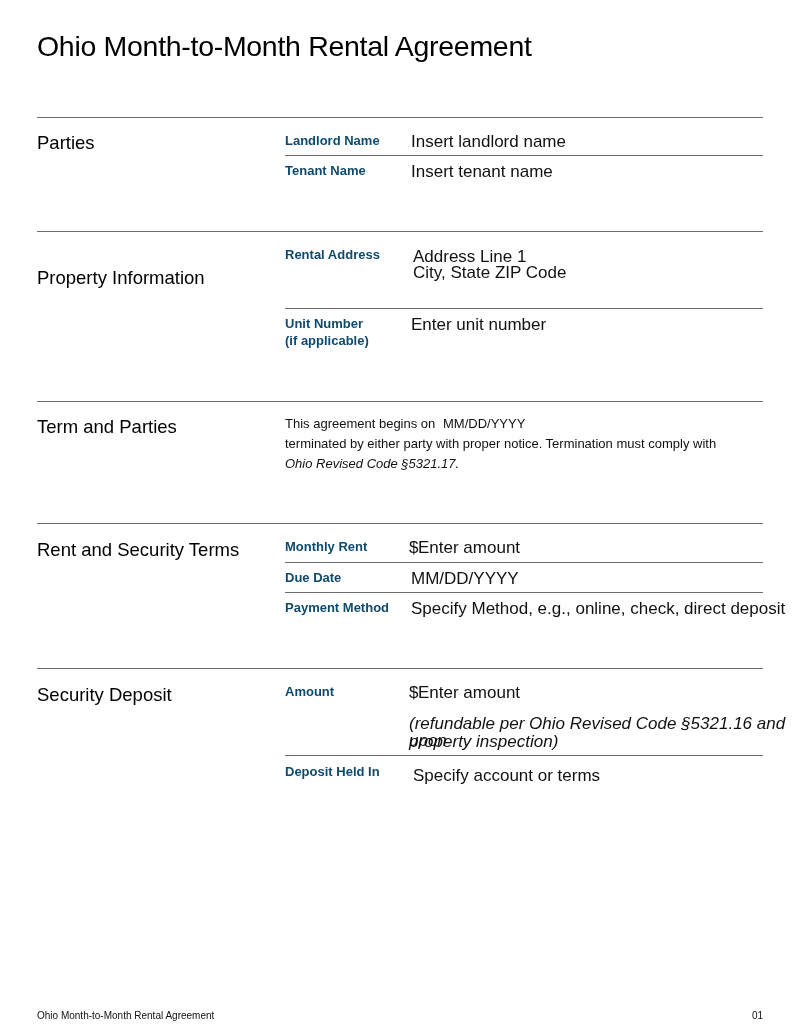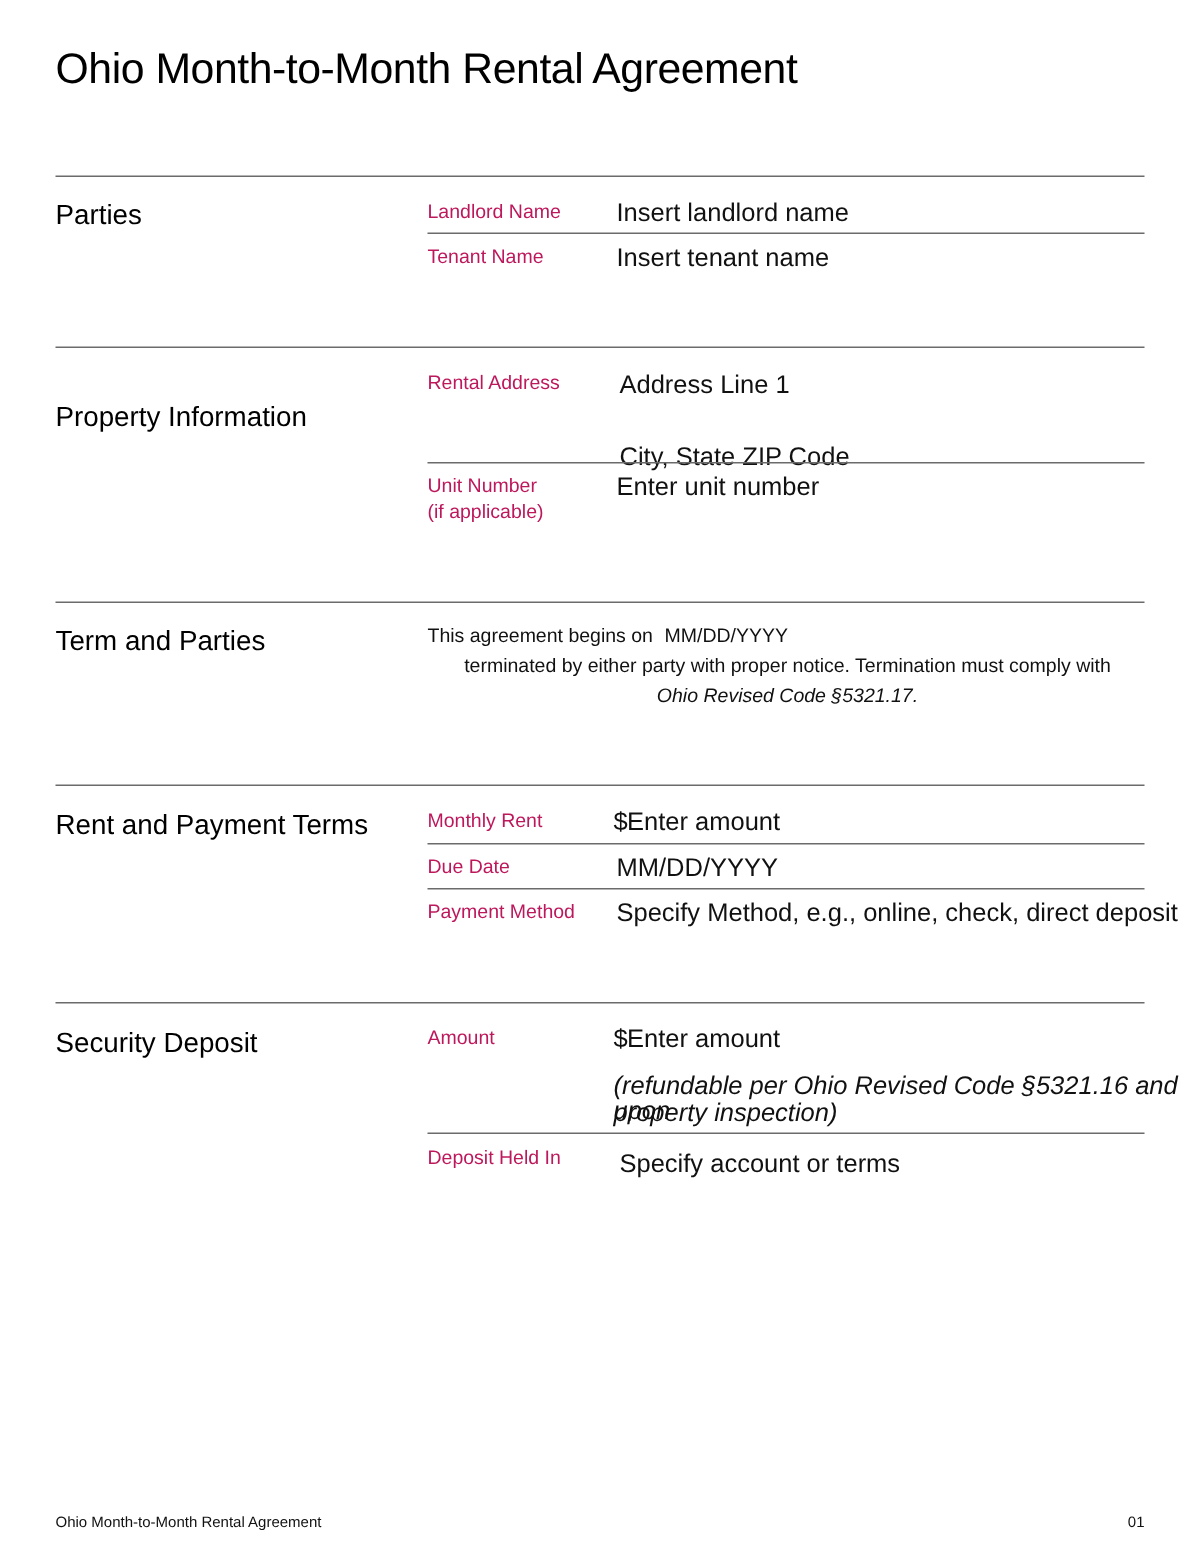--- a/index.html
+++ b/index.html
@@ -2,62 +2,62 @@
 <html><head>
   <meta charset="utf-8">
   <style>
     html, body { margin: 0; padding: 0; background: #ffffff; }
     body { width: 800px; height: 1035px; position: relative; overflow: hidden;
            font-family: "Liberation Sans", sans-serif; color: #000; }
     .abs { position: absolute; }
     .title { left: 37px; top: 30px; font-size: 28.5px; letter-spacing: -0.3px; font-weight: normal; margin: 0; }
     .hr { position: absolute; height: 1px; background: #6b6b6b; }
     .sec { left: 37px; font-size: 18.5px; }
-    .lbl { left: 285px; font-size: 13px; font-weight: normal; line-height: 18px; color: #be185d; }
+    .lbl { left: 285px; font-size: 13px; font-weight: bold; line-height: 18px; color: #0c4a6e; }
     .val { font-size: 17px; line-height: 17px; color: #111; }
-    .para { left: 285px; width: 480px; font-size: 13px; line-height: 20px; color: #111; text-align: center; }
+    .para { left: 285px; width: 480px; font-size: 13px; line-height: 20px; color: #111; }
     .ital { font-style: italic; }
     .footer { top: 1010px; font-size: 10px; color: #111; }
   </style>
 </head>
 <body>
 
 <h1 class="abs title">Ohio Month-to-Month Rental Agreement</h1>
 
 <div class="hr" style="left:37px; width:726px; top:117px;"></div>
 <div class="abs sec" style="top:132px;">Parties</div>
 <div class="abs lbl" style="top:132px;">Landlord Name</div>
 <div class="abs val" style="left:411px; top:133px;">Insert landlord name</div>
 <div class="hr" style="left:285px; width:478px; top:155px;"></div>
 <div class="abs lbl" style="top:162px;">Tenant Name</div>
 <div class="abs val" style="left:411px; top:163px;">Insert tenant name</div>
 
 <div class="hr" style="left:37px; width:726px; top:231px;"></div>
 <div class="abs sec" style="top:246px;margin-top:21px;">Property Information</div>
 <div class="abs lbl" style="top:246px;">Rental Address</div>
 <div class="abs val" style="left:413px; top:248px;">Address Line 1</div>
-<div class="abs val" style="left:413px; top:264px;margin-top:32px;">City, State ZIP Code</div>
+<div class="abs val" style="left:413px; top:264px;">City, State ZIP Code</div>
 <div class="hr" style="left:285px; width:478px; top:308px;"></div>
 <div class="abs lbl" style="top:315px;">Unit Number</div>
 <div class="abs lbl" style="top:332px;">(if applicable)</div>
 <div class="abs val" style="left:411px; top:316px;">Enter unit number</div>
 
 <div class="hr" style="left:37px; width:726px; top:401px;"></div>
 <div class="abs sec" style="top:416px;">Term and Parties</div>
 <div class="abs para" style="top:414px;">
   <div style="position:relative; height:20px;">
     <span class="abs" style="left:0;">This agreement begins on</span>
     <span class="abs" style="left:158px;">MM/DD/YYYY</span>
   </div>
   <div>terminated by either party with proper notice. Termination must comply with</div>
   <div class="ital">Ohio Revised Code §5321.17.</div>
 </div>
 
 <div class="hr" style="left:37px; width:726px; top:523px;"></div>
-<div class="abs sec" style="top:539px;">Rent and Payment Terms</div>
+<div class="abs sec" style="top:539px;">Rent and Security Terms</div>
 <div class="abs lbl" style="top:538px;">Monthly Rent</div>
 <div class="abs val" style="left:409px; top:539px;">$</div>
 <div class="abs val" style="left:418px; top:539px;">Enter amount</div>
 <div class="hr" style="left:285px; width:478px; top:562px;"></div>
 <div class="abs lbl" style="top:569px;">Due Date</div>
 <div class="abs val" style="left:411px; top:570px;">MM/DD/YYYY</div>
 <div class="hr" style="left:285px; width:478px; top:592px;"></div>
 <div class="abs lbl" style="top:599px;">Payment Method</div>
 <div class="abs val" style="left:411px; top:600px;">Specify Method, e.g., online, check, direct deposit</div>
 

